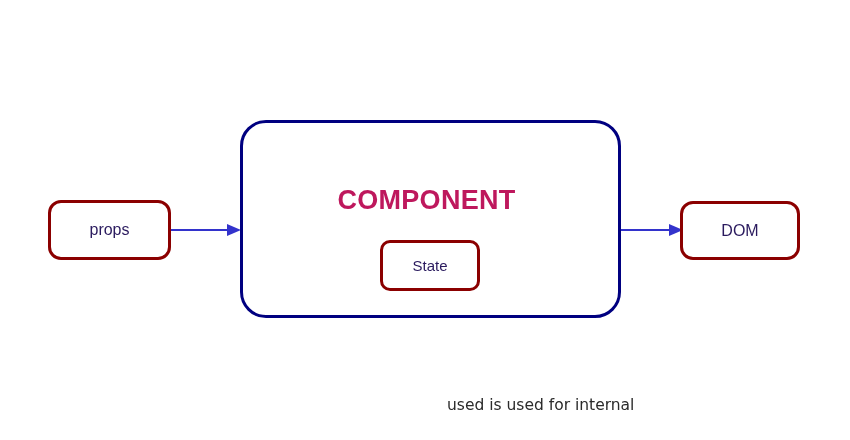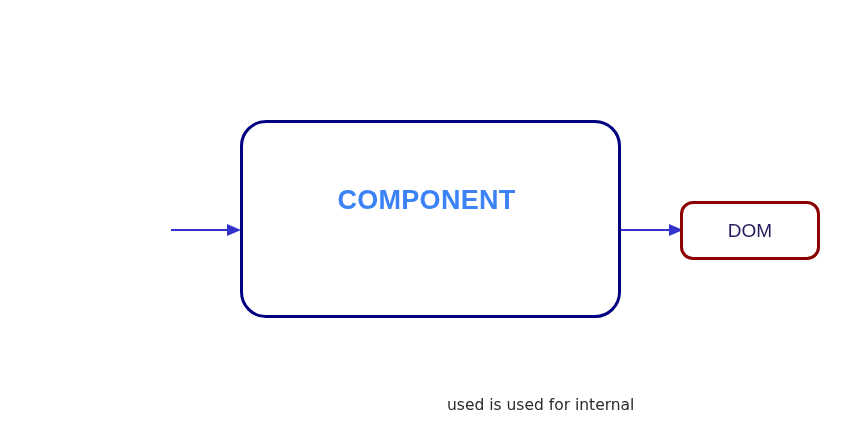--- a/index.html
+++ b/index.html
@@ -50,23 +50,23 @@
     height: 51px;
     border-width: 3px;
     border-radius: 10px;
     font-size: 15px;
   }
 
   
   #dom-node {
     left: 680px;
     top: 201px;
-    width: 140px;
+    width: 120px;
     height: 59px;
-    font-size: 19px;
+    font-size: 16px;
   }
 
   
   #component-node {
     position: absolute;
     left: 240px;
     top: 120px;
     width: 381px;
     height: 198px;
     box-sizing: border-box;
@@ -74,21 +74,21 @@
     border-radius: 26px;
     background: #ffffff;
   }
 
   #component-title {
     position: absolute;
     left: 0;
     right: 8px;
     top: 62px;
     text-align: center;
-    color: #3b82f6;
+    color: #be185d;
     font-size: 27px;
     font-weight: bold;
     letter-spacing: 0.3px;
     font-family: "Liberation Sans", sans-serif;
   }
 
   
   .arrow {
     position: absolute;
     height: 16px;
@@ -115,32 +115,38 @@
     line-height: 21px;
     font-family: "DejaVu Sans", sans-serif;
     white-space: pre;
   }
 </style>
 </head>
 <body>
 
 <div id="canvas">
 
+  <div class="node node-small" id="props-node">
+    <span>props</span>
+  </div>
 
   <div class="arrow" id="arrow-props-component">
     <svg width="70" height="16" viewBox="0 0 70 16">
       <line x1="0" y1="8" x2="58" y2="8" stroke="#3333cc" stroke-width="2"></line>
       <polygon points="56,2 70,8 56,14" fill="#3333cc"></polygon>
     </svg>
   </div>
 
   <div id="component-node">
     <div id="component-title">COMPONENT</div>
   </div>
 
+  <div class="node node-small" id="state-node">
+    <span>State</span>
+  </div>
 
   <div class="arrow" id="arrow-component-dom">
     <svg width="62" height="16" viewBox="0 0 62 16">
       <line x1="0" y1="8" x2="50" y2="8" stroke="#3333cc" stroke-width="2"></line>
       <polygon points="48,2 62,8 48,14" fill="#3333cc"></polygon>
     </svg>
   </div>
 
   <div class="node node-small" id="dom-node">
     <span>DOM</span>

